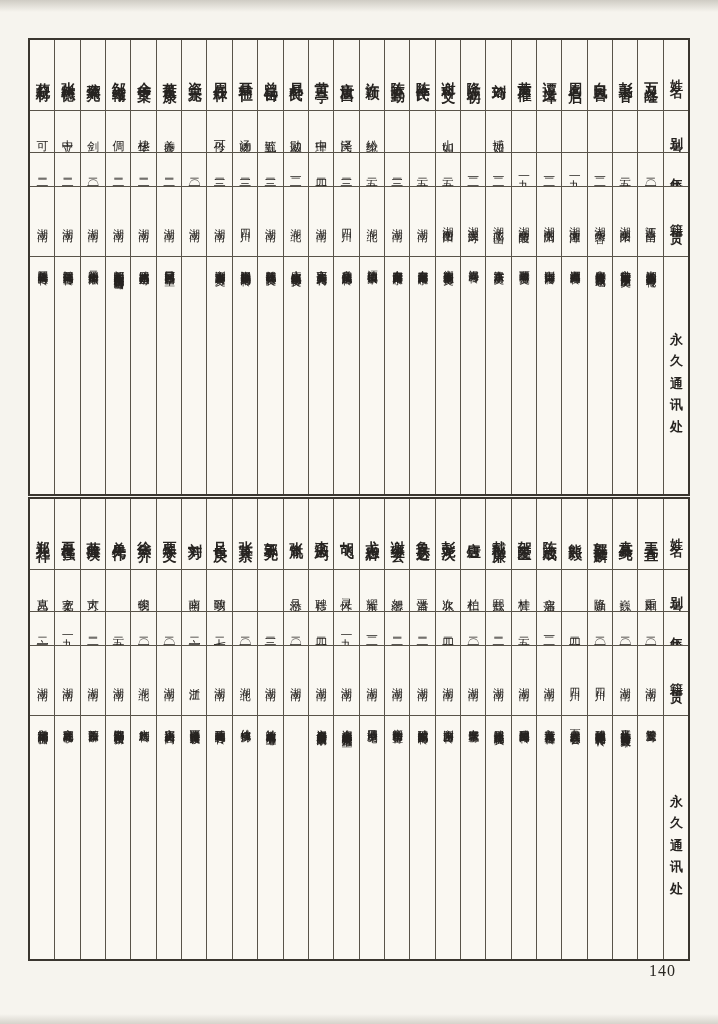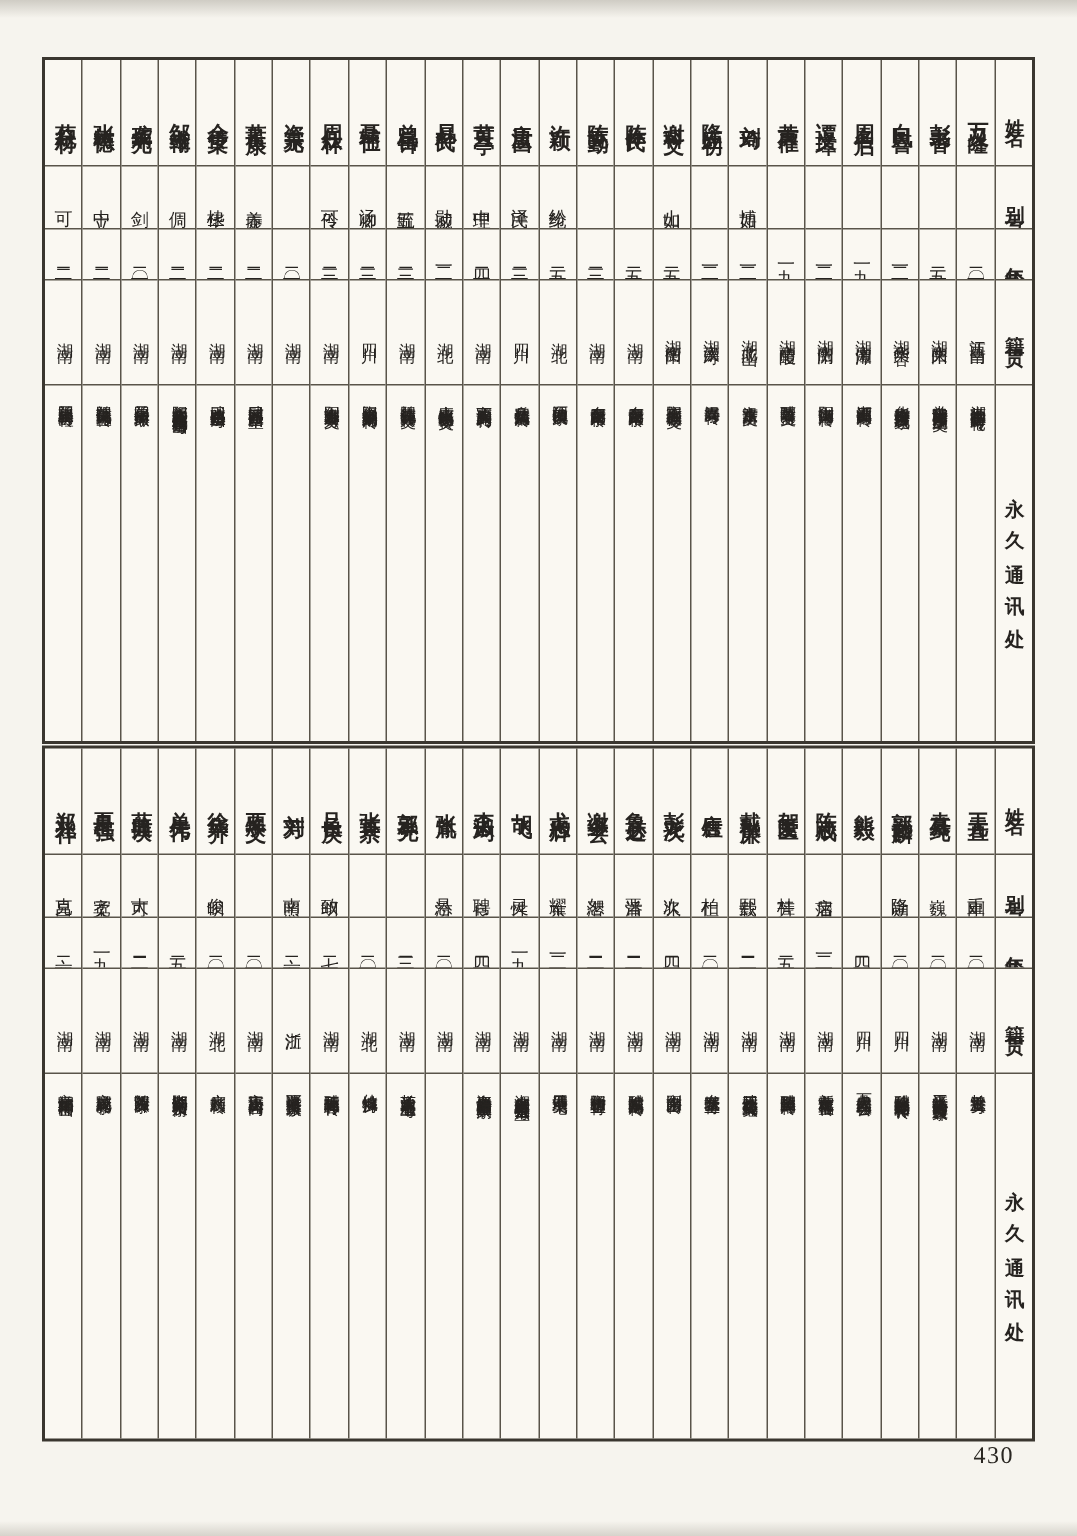--- a/index.html
+++ b/index.html
@@ -445,14 +445,14 @@
         </div>
         <div class="col">
           <div class="cell c-name">郑兆祥</div>
           <div class="cell c-alias">克昌</div>
           <div class="cell c-age">二六</div>
           <div class="cell c-native">湖南</div>
           <div class="cell c-addr">宁远柏家坪邮局转神山下</div>
         </div>
       </div>
   </div>
-  <div class="page-number">430</div>
+  <div class="page-number">140</div>
 </div>
 
 </body></html>

